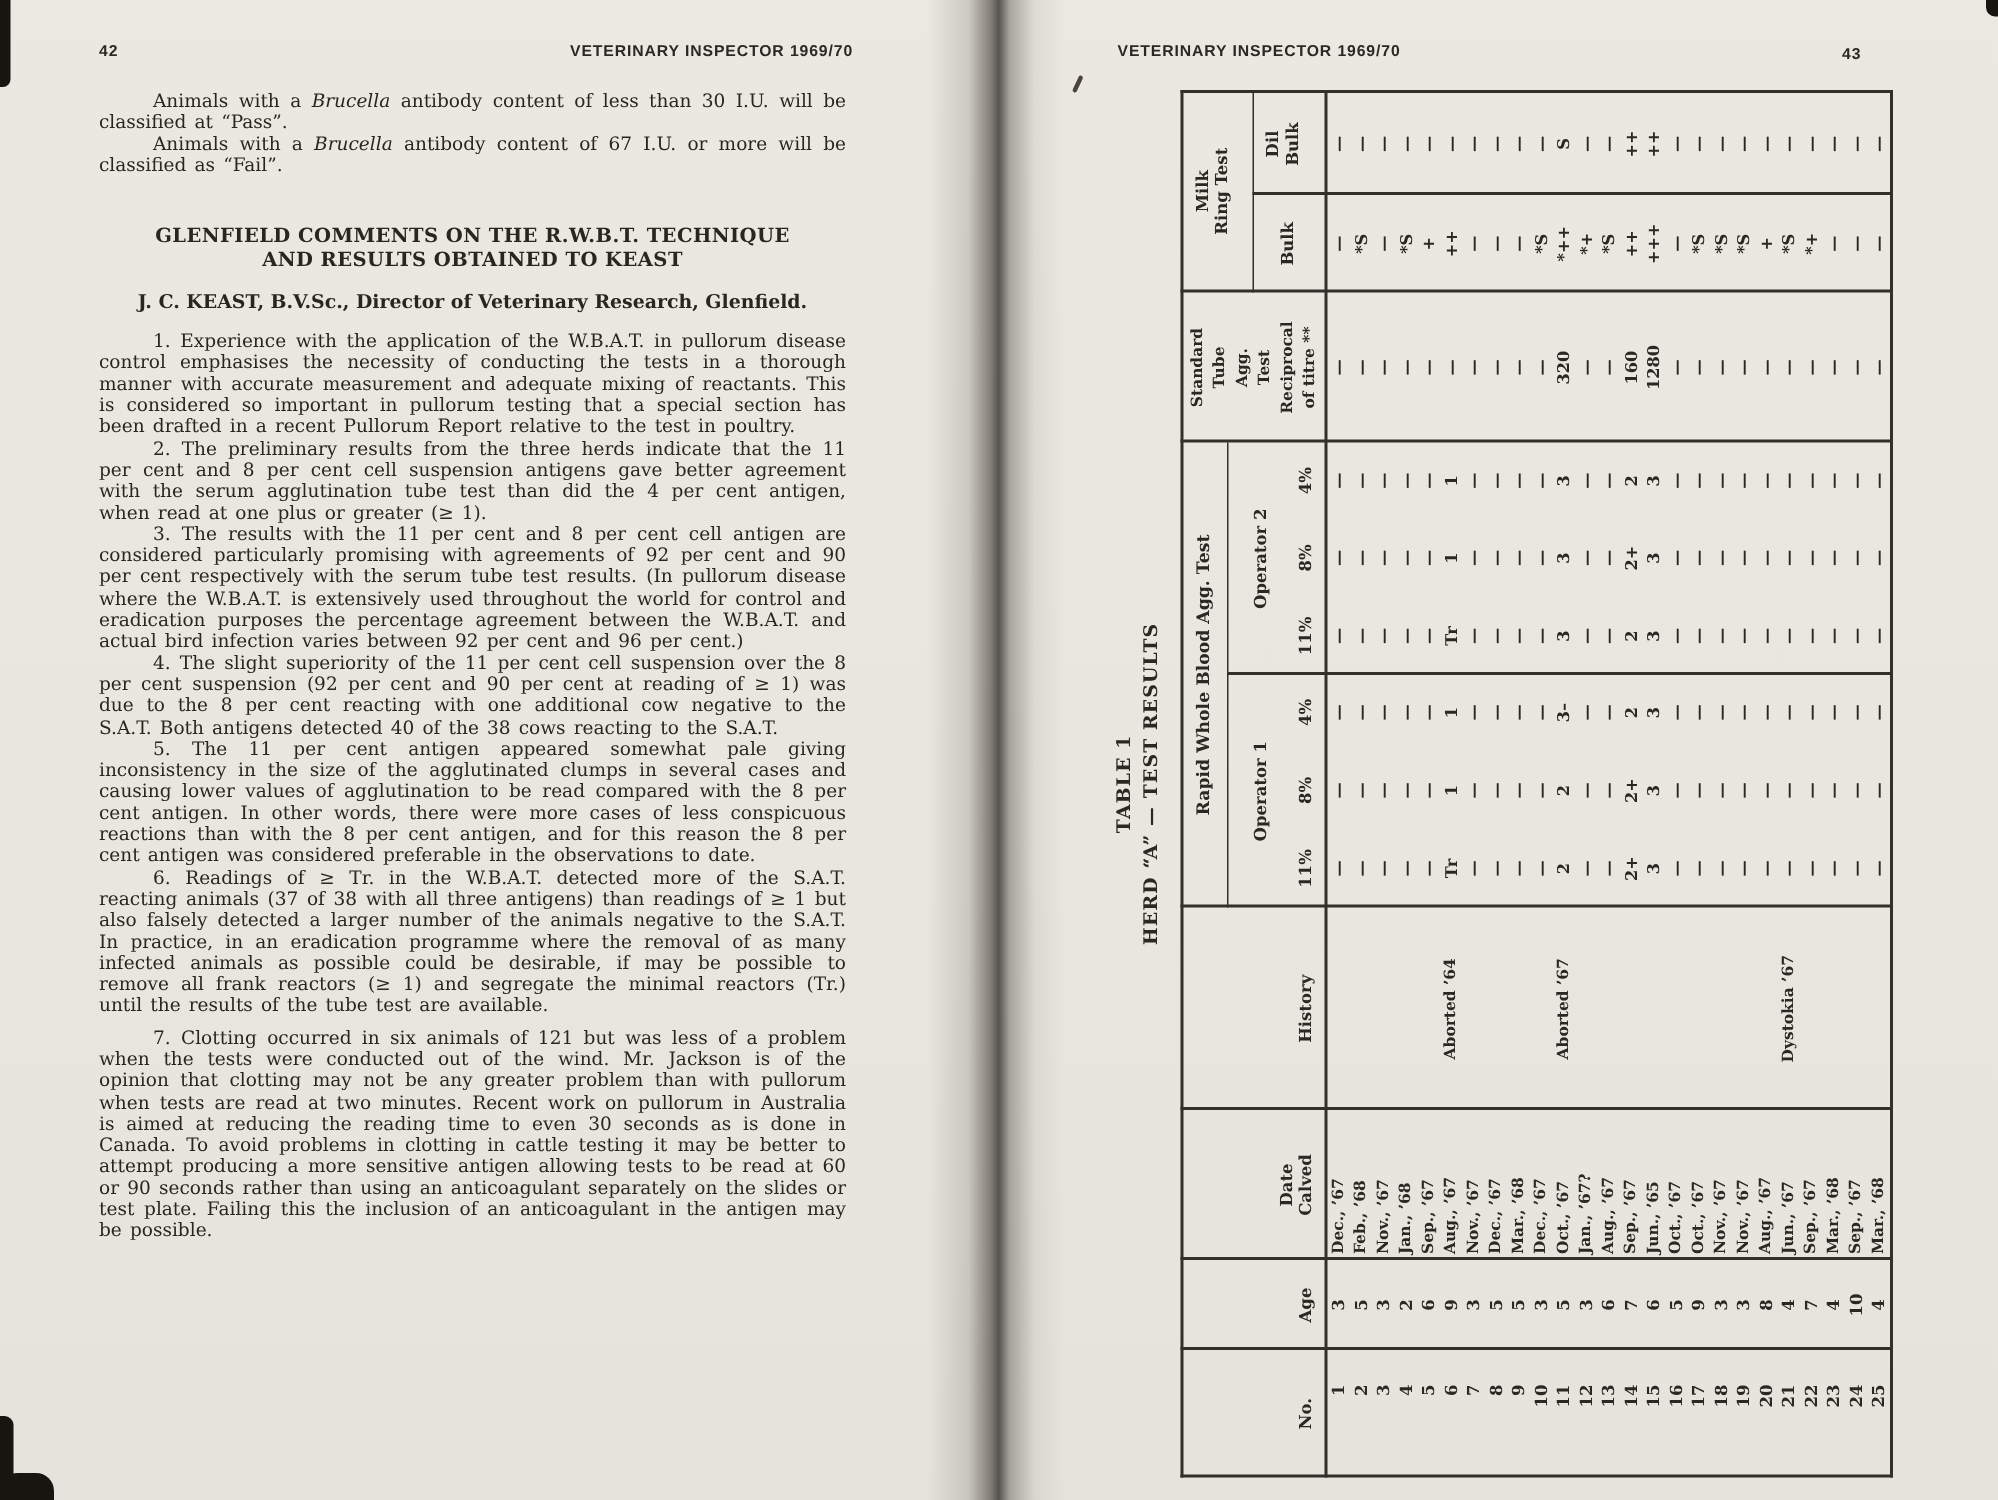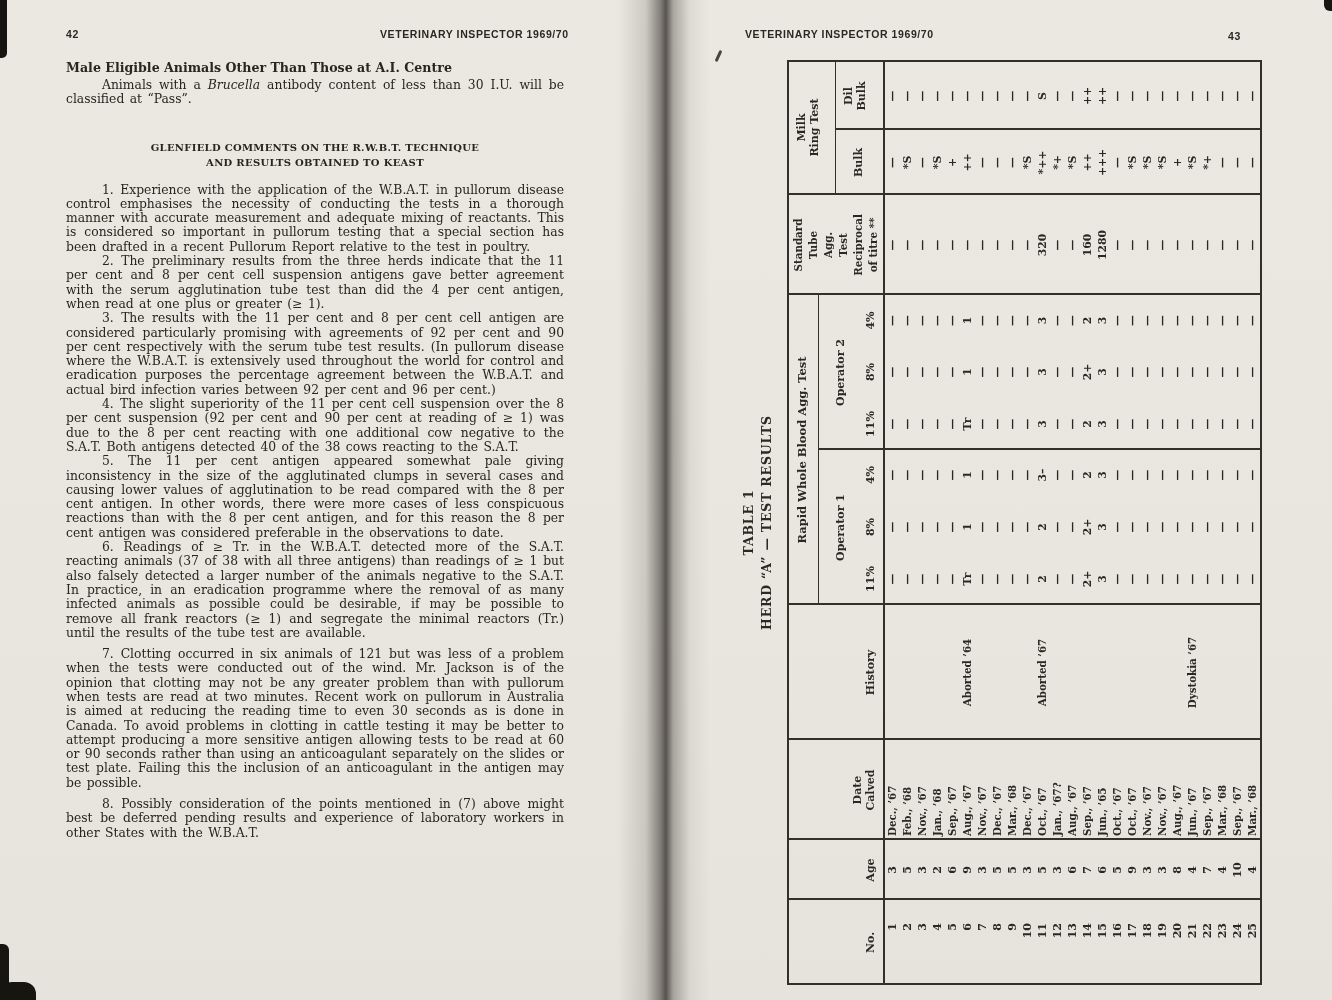--- a/index.html
+++ b/index.html
@@ -8,21 +8,21 @@
        font-family:"DejaVu Serif", serif;color:#29251f;}
   .abs{position:absolute;}
   
   .runhead{font-family:"Liberation Sans", sans-serif;font-weight:bold;font-size:10.5px;
            letter-spacing:0.6px;color:#2b2722;}
   
   #left-col{left:66px;top:60px;width:498px;position:absolute;}
   #left-col h3{font-size:12.6px;margin:0 0 3px 0;font-weight:bold;}
   .bodyp{font-size:12.35px;line-height:14.3px;text-align:justify;margin:0;
          text-indent:36px;word-spacing:1.5px;}
-  .center-head{font-size:10px;font-weight:bold;text-align:center;line-height:15.5px;
+  .center-head{font-size:13px;font-weight:bold;text-align:center;line-height:15.5px;
                margin:33px 0 0 0;letter-spacing:0.3px;}
   .byline{font-size:12.6px;font-weight:bold;text-align:center;margin:12px 0 0 0;}
   #paras{margin-top:12px;}
   .gap-sm{margin-top:7px;}
   
   #table-rot{position:absolute;left:740px;top:985px;width:925px;height:522px;
              transform-origin:0 0;transform:rotate(-90deg);}
   #table-rot .cell, #table-rot .hdr, .t-title{position:absolute;color:#2b2722;}
   .t-title{font-weight:bold;font-size:12.5px;letter-spacing:0.8px;text-align:center;width:925px;}
   .hdr{font-weight:bold;font-size:11px;text-align:center;line-height:13px;}
@@ -35,37 +35,37 @@
       rgba(70,63,52,0.08) 78%,rgba(70,63,52,0) 100%);}
   .blotch{background:#17150f;}
 </style>
 </head>
 <body>
 
 <div class="abs runhead" style="left:66px;top:28px;">42</div>
 <div class="abs runhead" style="left:380px;top:28px;">VETERINARY INSPECTOR 1969/70</div>
 
 <div id="left-col">
-  <h3>Male Eligible Animals Other Than Those at A.I. Centre</h3>
   <p class="bodyp"><span>Animals with a </span><i>Brucella</i><span> antibody content of less than 30 I.U. will be classified at “Pass”.</span></p>
+  <p class="bodyp"><span>Animals with a </span><i>Brucella</i><span> antibody content of 67 I.U. or more will be classified as “Fail”.</span></p>
 
   <div class="center-head">
     <div>GLENFIELD COMMENTS ON THE R.W.B.T. TECHNIQUE</div>
     <div>AND RESULTS OBTAINED TO KEAST</div>
   </div>
+  <p class="byline">J. C. KEAST, B.V.Sc., Director of Veterinary Research, Glenfield.</p>
 
   <div id="paras">
     <p class="bodyp">1.  Experience with the application of the W.B.A.T. in pullorum disease control emphasises the necessity of conducting the tests in a thorough manner with accurate measurement and adequate mixing of reactants. This is considered so important in pullorum testing that a special section has been drafted in a recent Pullorum Report relative to the test in poultry.</p>
     <p class="bodyp">2.  The preliminary results from the three herds indicate that the 11 per cent and 8 per cent cell suspension antigens gave better agreement with the serum agglutination tube test than did the 4 per cent antigen, when read at one plus or greater (≥ 1).</p>
     <p class="bodyp">3.  The results with the 11 per cent and 8 per cent cell antigen are considered particularly promising with agreements of 92 per cent and 90 per cent respectively with the serum tube test results. (In pullorum disease where the W.B.A.T. is extensively used throughout the world for control and eradication purposes the percentage agreement between the W.B.A.T. and actual bird infection varies between 92 per cent and 96 per cent.)</p>
     <p class="bodyp">4.  The slight superiority of the 11 per cent cell suspension over the 8 per cent suspension (92 per cent and 90 per cent at reading of ≥ 1) was due to the 8 per cent reacting with one additional cow negative to the S.A.T. Both antigens detected 40 of the 38 cows reacting to the S.A.T.</p>
     <p class="bodyp">5.  The 11 per cent antigen appeared somewhat pale giving inconsistency in the size of the agglutinated clumps in several cases and causing lower values of agglutination to be read compared with the 8 per cent antigen. In other words, there were more cases of less conspicuous reactions than with the 8 per cent antigen, and for this reason the 8 per cent antigen was considered preferable in the observations to date.</p>
     <p class="bodyp">6.  Readings of ≥ Tr. in the W.B.A.T. detected more of the S.A.T. reacting animals (37 of 38 with all three antigens) than readings of ≥ 1 but also falsely detected a larger number of the animals negative to the S.A.T. In practice, in an eradication programme where the removal of as many infected animals as possible could be desirable, if may be possible to remove all frank reactors (≥ 1) and segregate the minimal reactors (Tr.) until the results of the tube test are available.</p>
     <p class="bodyp gap-sm">7.  Clotting occurred in six animals of 121 but was less of a problem when the tests were conducted out of the wind. Mr. Jackson is of the opinion that clotting may not be any greater problem than with pullorum when tests are read at two minutes. Recent work on pullorum in Australia is aimed at reducing the reading time to even 30 seconds as is done in Canada. To avoid problems in clotting in cattle testing it may be better to attempt producing a more sensitive antigen allowing tests to be read at 60 or 90 seconds rather than using an anticoagulant separately on the slides or test plate. Failing this the inclusion of an anticoagulant in the antigen may be possible.</p>
-    <p class="bodyp gap-sm">8.  Possibly consideration of the points mentioned in (7) above might best be deferred pending results and experience of laboratory workers in other States with the W.B.A.T.</p>
   </div>
 </div>
 
 <div class="abs runhead" style="left:745px;top:28px;">VETERINARY INSPECTOR 1969/70</div>
 <div class="abs runhead" style="left:1228px;top:30px;text-align:right;">43</div>
 <div class="abs" style="left:717px;top:50px;width:3px;height:12px;background:#4a443a;transform:rotate(25deg);border-radius:2px;"></div>
 
 <div id="table-rot">
   <div class="t-title" style="top:1px;">TABLE 1</div>
   <div class="t-title" style="top:19px;">HERD “A” — TEST RESULTS</div>

